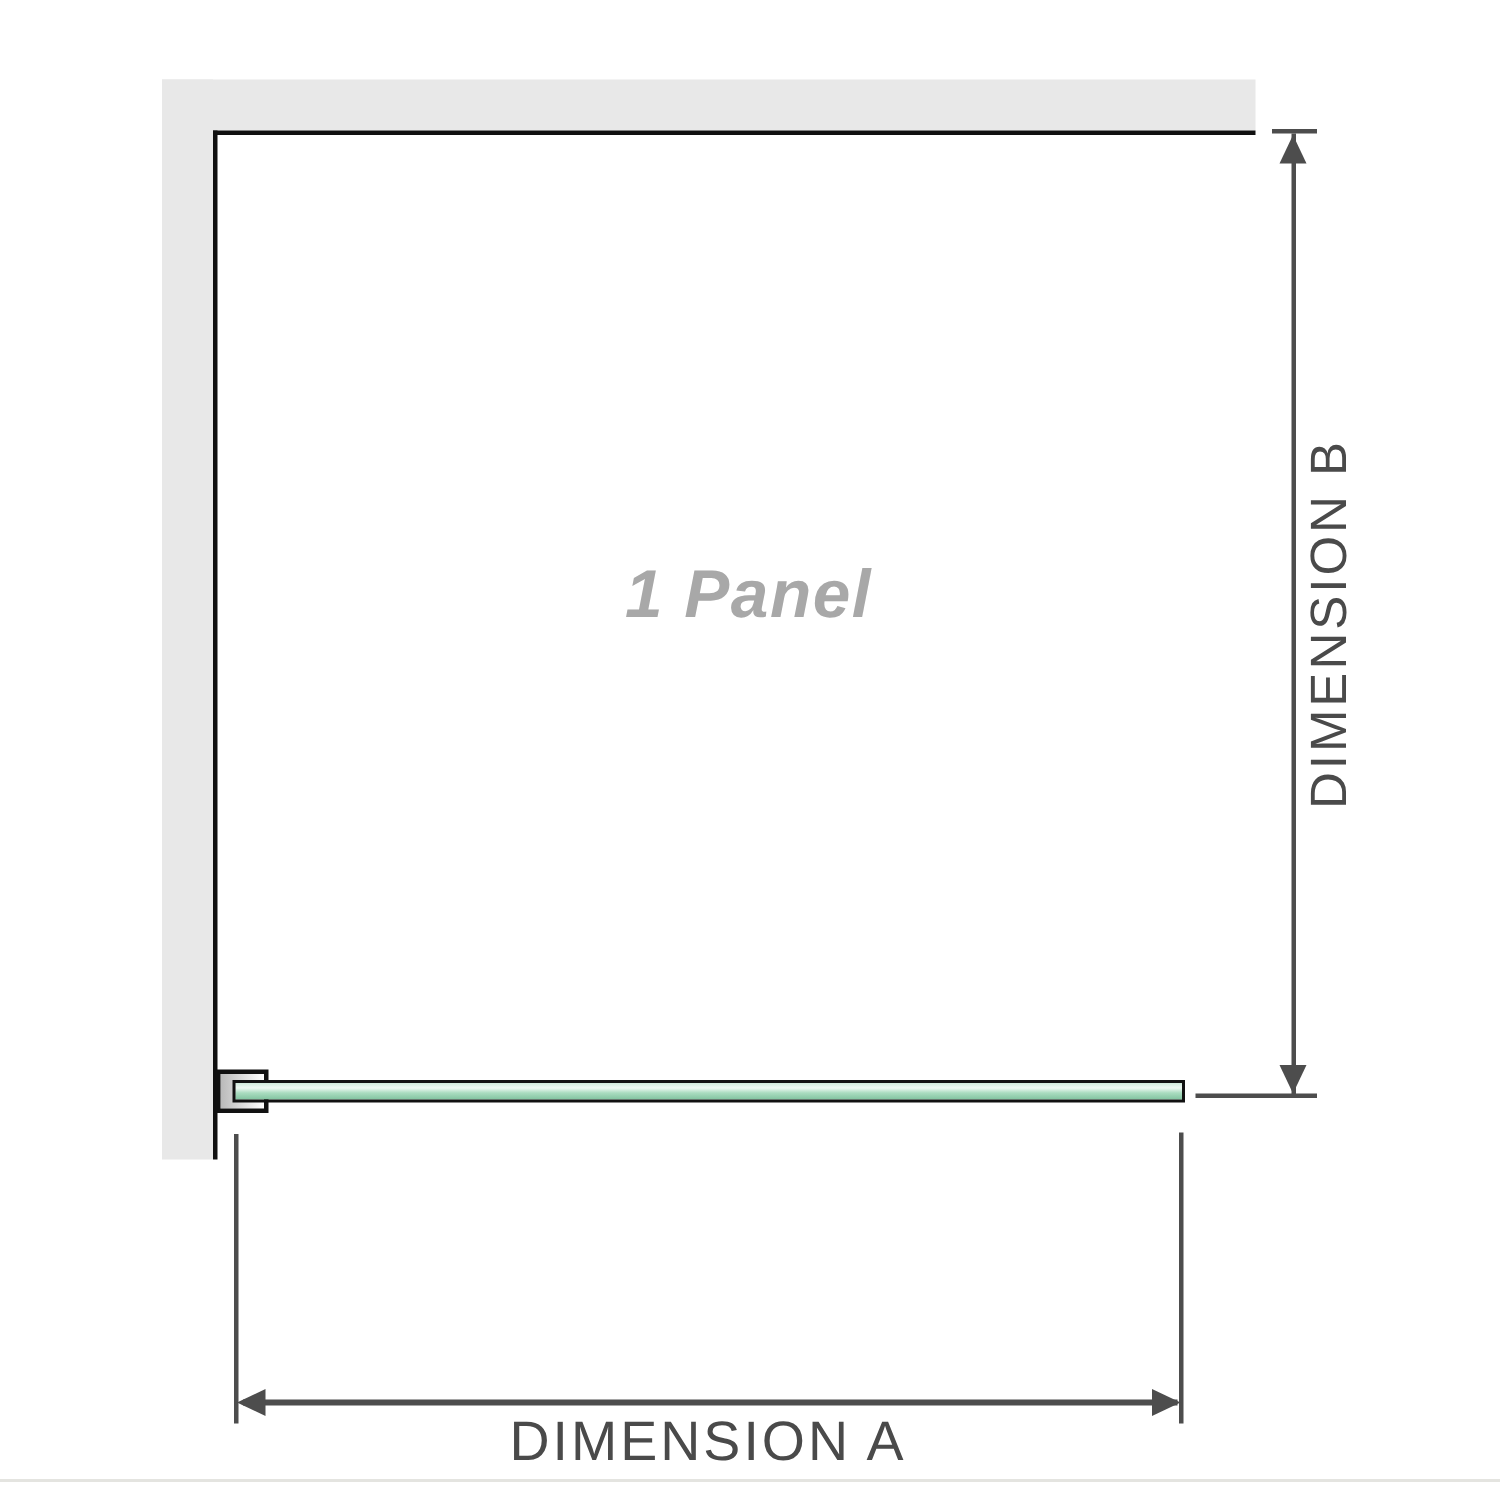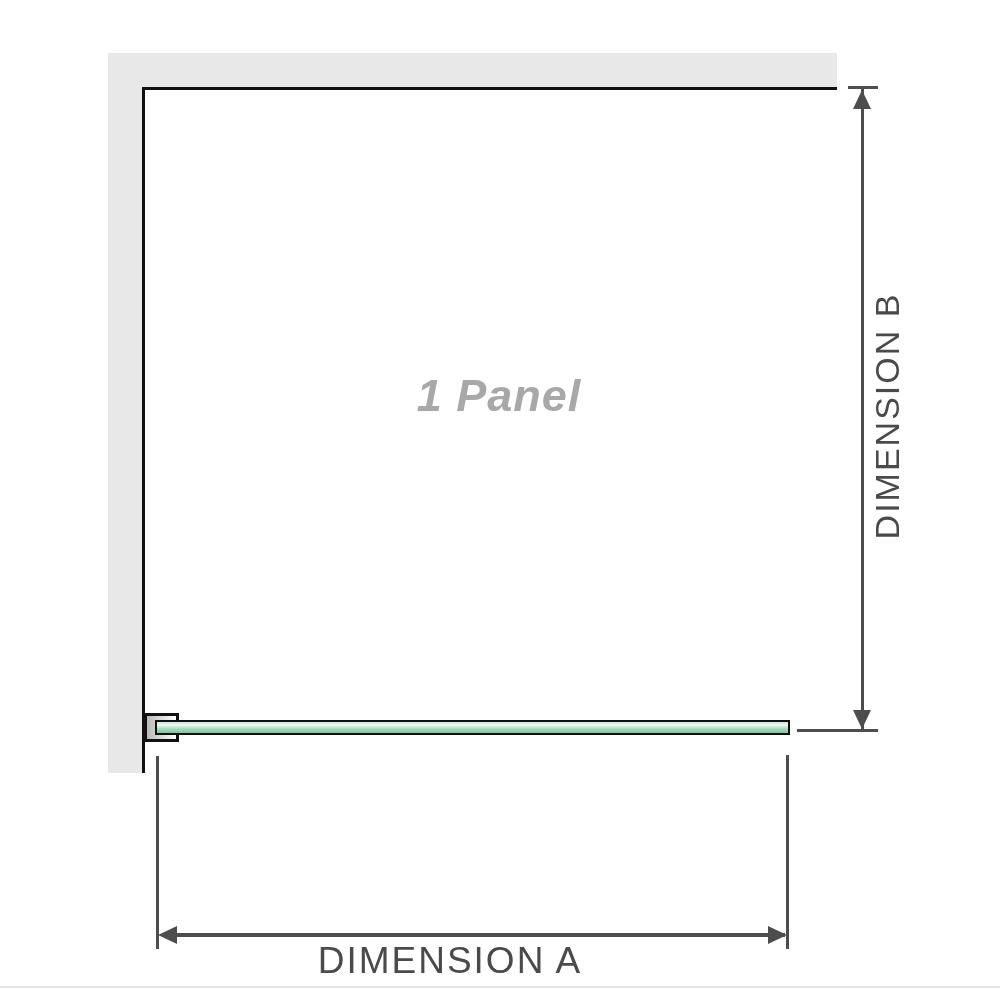--- a/index.html
+++ b/index.html
@@ -89,21 +89,21 @@
 
   
   .dim-label {
     color: #4a4a4a;
     font-size: 34px;
     font-weight: 300;
     letter-spacing: 2px;
     white-space: nowrap;
   }
   .dim-label-a {
-    left: 450px; top: 961px;
+    left: 472px; top: 961px;
     transform: translate(-50%, -50%);
     font-size: 37px;
   }
   .dim-label-b {
     left: 887px; top: 416px;
     transform: translate(-50%, -50%) rotate(-90deg);
   }
   .panel-label {
     left: 499px; top: 396px;
     transform: translate(-50%, -50%);

